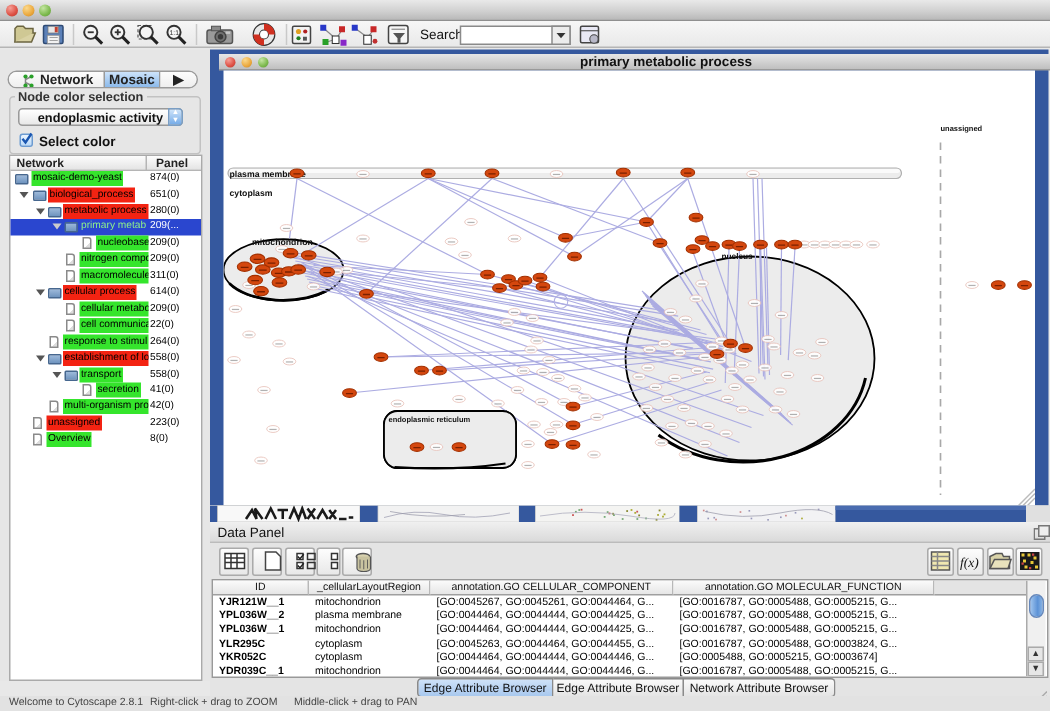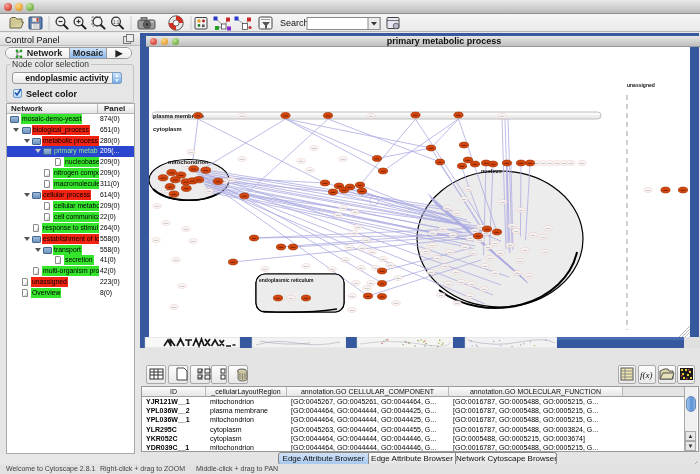--- a/index.html
+++ b/index.html
@@ -19,21 +19,21 @@
 
 
 #cpanel { left:0; top:33px; width:140px; height:421px; background:#e6e6e6; }
 #cp-head { left:0; top:0; width:140px; height:13px; background:linear-gradient(#f2f2f2,#dcdcdc); border-bottom:1px solid #bbb; }
 #cp-head span { position:absolute; left:5px; top:2px; font-size:9px; color:#111; }
 
 #tabs { left:5px; top:14px; width:127px; height:12px; border:1px solid #9a9a9a; border-radius:6px; background:#f4f4f4; overflow:hidden; }
 .tabseg { position:absolute; top:0; height:12px; font-size:9px; font-weight:bold; color:#222; text-align:center; line-height:11px; }
 
 #grpbox { left:6px; top:31px; width:128px; height:39px; border:1px solid #c2c2c2; border-radius:3px; }
-#grplabel { left:10px; top:26px; font-size:8.5px; font-weight:normal; color:#333; background:#e6e6e6; padding:0 2px; }
+#grplabel { left:10px; top:26px; font-size:8.5px; font-weight:bold; color:#333; background:#e6e6e6; padding:0 2px; }
 #dropdown { left:12px; top:39px; width:110px; height:12px; border:1px solid #9a9a9a; border-radius:3px; background:linear-gradient(#ffffff,#e8e8e8); font-size:8.5px; font-weight:bold; text-align:center; line-height:11px; color:#111; }
 #dropbtn { left:112px; top:39px; width:10px; height:12px; border-radius:0 3px 3px 0; background:linear-gradient(#cfe4fa,#74abe8); border:1px solid #7a9ec4; font-size:5px; color:#fff; text-align:center; line-height:5px; }
 #checkbox { left:13px; top:56px; width:9px; height:9px; background:linear-gradient(#eaf4fe,#badafa); border:1px solid #6b9bd2; border-radius:2px; }
 #checklabel { left:26px; top:56px; font-size:9px; font-weight:bold; color:#111; }
 
 #treebox { left:6px; top:70px; width:129px; height:351px; background:#fff; border:1px solid #aaa; }
 #treehead { left:0; top:0; width:127px; height:10px; background:linear-gradient(#fdfdfd,#e4e4e4); border-bottom:1px solid #b5b5b5; }
 #treehead .h1 { position:absolute; left:4px; top:0px; font-size:8px; font-weight:bold; color:#222; }
 #treehead .h2 { position:absolute; left:97px; top:0px; font-size:8px; font-weight:bold; color:#222; }
 .trow { position:absolute; left:0; width:127px; height:11px; font-size:6.8px; }
@@ -143,27 +143,20 @@
 <rect x="307" y="3.5" width="73" height="12" fill="#fff" stroke="#8a8a8a"></rect>
 <rect x="368" y="3.5" width="12" height="12" fill="#ececec" stroke="#8a8a8a"></rect>
 <path d="M371 8 h6 l-3 3.5 z" fill="#333"></path>
 <rect x="387" y="3.5" width="12" height="11" rx="1" fill="#e8e8f4" stroke="#444"></rect>
 <line x1="387" y1="6.5" x2="399" y2="6.5" stroke="#444" stroke-width="0.7"></line>
 <circle cx="396" cy="12" r="2.8" fill="#b8b8c8" stroke="#444" stroke-width="0.7"></circle>
 </svg>
   </div>
 
 <div class="abs" id="cpanel">
-  <div class="abs" id="cp-head">
-      <span>Control Panel</span>
-      <svg width="11" height="10" viewBox="0 0 11 10" style="position:absolute;left:123px;top:1px;">
-        <rect x="0.5" y="2.5" width="7" height="7" fill="none" stroke="#777"></rect>
-        <rect x="3.5" y="0.5" width="7" height="7" fill="#eee" stroke="#777"></rect>
-      </svg>
-    </div>
   <div class="abs" id="tabs">
       <div class="tabseg" style="left:0;width:64px;border-right:1px solid #9a9a9a;background:linear-gradient(#fcfcfc,#ececec);"><svg width="10" height="10" viewBox="0 0 10 10" style="position:absolute;left:8px;top:1px;">
           <line x1="3" y1="2" x2="3" y2="8" stroke="#888" stroke-width="1"></line>
           <line x1="3" y1="4" x2="7" y2="2" stroke="#888" stroke-width="1"></line>
           <line x1="3" y1="6" x2="7" y2="8" stroke="#888" stroke-width="1"></line>
           <circle cx="3" cy="2" r="1.4" fill="#2aa02a"></circle>
           <circle cx="7" cy="2" r="1.4" fill="#2aa02a"></circle>
           <circle cx="3" cy="8" r="1.4" fill="#2aa02a"></circle>
           <circle cx="7" cy="8" r="1.4" fill="#2aa02a"></circle>
         </svg><span style="margin-left:14px;">Network</span></div>
@@ -763,20 +756,27 @@
 <rect x="383.4" y="6.2" width="1.1" height="1.1" fill="#c88"></rect>
 <rect x="336.8" y="8.8" width="1.1" height="1.1" fill="#c88"></rect>
 <path d="M330 4 q25 6 50 1 t35 1" stroke="#99a" stroke-width="0.5" fill="none"></path>
 <rect x="417" y="0" width="127" height="11" fill="#35589e"></rect>
 <rect x="417" y="0" width="127" height="3" fill="#4a6cb0"></rect>
 <rect x="544" y="0" width="16" height="11" fill="#e0e0e0"></rect>
 </svg>
   </div>
 
 <div class="abs" id="dpanel">
+  <div class="abs" id="dp-head">
+      <span>Data Panel</span>
+      <svg width="11" height="10" viewBox="0 0 11 10" style="position:absolute;left:549px;top:2px;">
+        <rect x="0.5" y="2.5" width="7" height="7" fill="none" stroke="#777"></rect>
+        <rect x="3.5" y="0.5" width="7" height="7" fill="#eee" stroke="#777"></rect>
+      </svg>
+    </div>
   <div id="dp-toolbar">
       <div class="dbtn" style="left:6px;width:20px;"></div>
 <div class="dbtn" style="left:28px;width:20px;"></div>
 <div class="dbtn" style="left:50px;width:20px;"></div>
 <div class="dbtn" style="left:71px;width:16px;"></div>
 <div class="dbtn" style="left:88px;width:20px;"></div>
 <svg class="abs" style="left:6px;top:17px" width="110" height="19" viewBox="0 0 110 19">
 <g>
  <rect x="4" y="4" width="13" height="10" fill="#fff" stroke="#333" stroke-width="1"></rect>
  <line x1="4" y1="7" x2="17" y2="7" stroke="#333"></line>
@@ -860,21 +860,21 @@
 <div class="drow" style="left:149px;top:56.0px;width:158px;overflow:hidden;">[GO:0044464, GO:0044444, GO:0044446, G...</div>
 <div class="drow" style="left:311px;top:56.0px;width:170px;overflow:hidden;">[GO:0016787, GO:0005488, GO:0005215, G...</div>
 <div class="abs" style="left:542px;top:0;width:13px;height:64px;background:#f0f0f0;border-left:1px solid #aaa;"></div>
 <div class="abs" style="left:543.5px;top:9px;width:10px;height:16px;border-radius:5px;background:linear-gradient(90deg,#9fc4ee,#5c92d6 60%,#8ab4e4);border:0.5px solid #6688bb;"></div>
 <div class="abs" style="left:543px;top:44px;width:11px;height:10px;background:#e6e6e6;border:1px solid #aaa;font-size:6px;text-align:center;line-height:9px;color:#333;">▲</div>
 <div class="abs" style="left:543px;top:54px;width:11px;height:10px;background:#e6e6e6;border:1px solid #aaa;font-size:6px;text-align:center;line-height:9px;color:#333;">▼</div>
     </div>
   <div id="dp-tabs">
       <div class="btab" style="left:138px;width:91px;background:linear-gradient(#cfe2f8,#a8c8ee);border-radius:3px 0 0 3px;">Edge Attribute Browser</div>
 <div class="btab" style="left:229px;width:87px;border-left:none;">Edge Attribute Browser</div>
-<div class="btab" style="left:316px;width:101px;border-left:none;border-radius:0 3px 3px 0;">Network Cytoscape Browser</div>
+<div class="btab" style="left:316px;width:101px;border-left:none;border-radius:0 3px 3px 0;">Network Attribute Browser</div>
     </div>
 <svg class="abs" style="left:546px;top:111px" width="12" height="12" viewBox="0 0 12 12">
       <g stroke="#aaa" stroke-width="1">
         <line x1="2" y1="12" x2="12" y2="2"></line>
         <line x1="5" y1="12" x2="12" y2="5"></line>
         <line x1="8" y1="12" x2="12" y2="8"></line>
       </g>
     </svg>
   </div>
 

